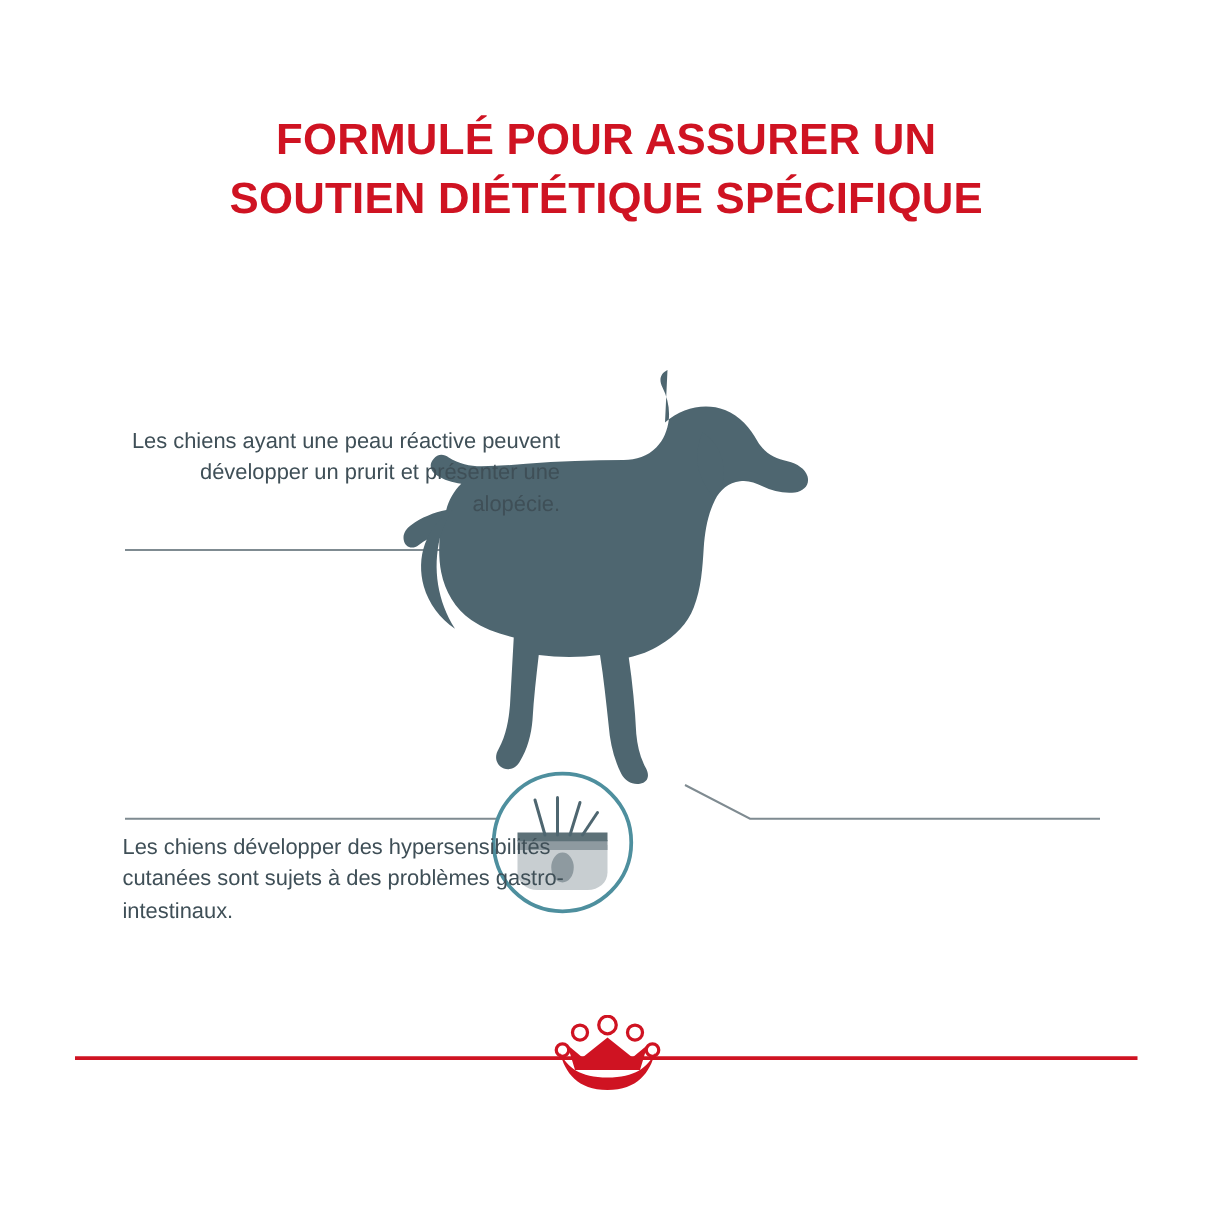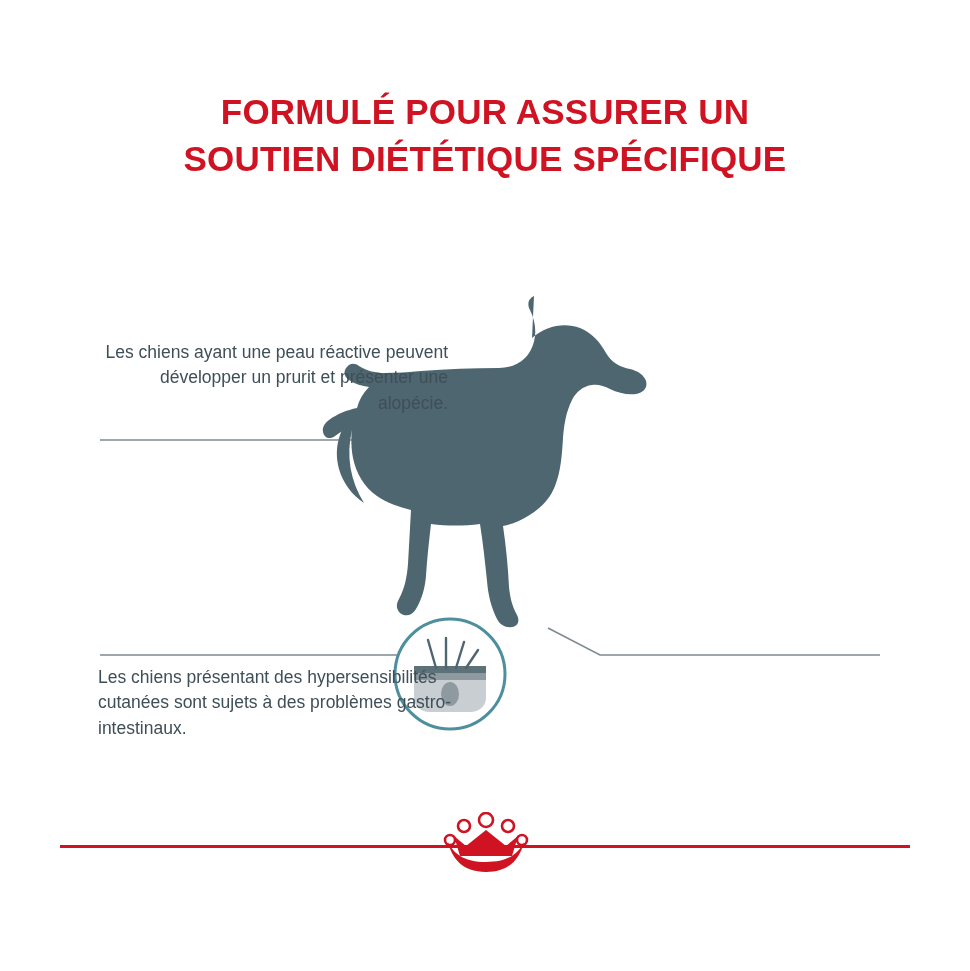--- a/index.html
+++ b/index.html
@@ -210,21 +210,21 @@
           <line x1="64" y1="52" x2="72" y2="26"></line>
           <line x1="74" y1="52" x2="86" y2="34"></line>
         </g>
 
         <ellipse cx="58" cy="78" rx="9" ry="12" fill="#8e9aa0"></ellipse>
       </svg>
     </div>
   </div>
 
   <div class="callout tl">Les chiens ayant une peau réactive peuvent développer un prurit et présenter une alopécie.</div>
-  <div class="callout bl">Les chiens présentant des hypersensibilités cutanées sont sujets à des problèmes gastro-intestinaux.</div>
+  <div class="callout bl">Les chiens développer des hypersensibilités cutanées sont sujets à des problèmes gastro-intestinaux.</div>
 
   <div class="footer-rule"></div>
   <div class="crown">
     <svg viewBox="0 0 92 66" width="92" height="66" aria-hidden="true">
       <g fill="#ffffff" stroke="#cf1322" stroke-width="2.6">
         <circle cx="24" cy="14" r="6"></circle>
         <circle cx="46" cy="8" r="7"></circle>
         <circle cx="68" cy="14" r="6"></circle>
         <circle cx="10" cy="28" r="5"></circle>
         <circle cx="82" cy="28" r="5"></circle>

